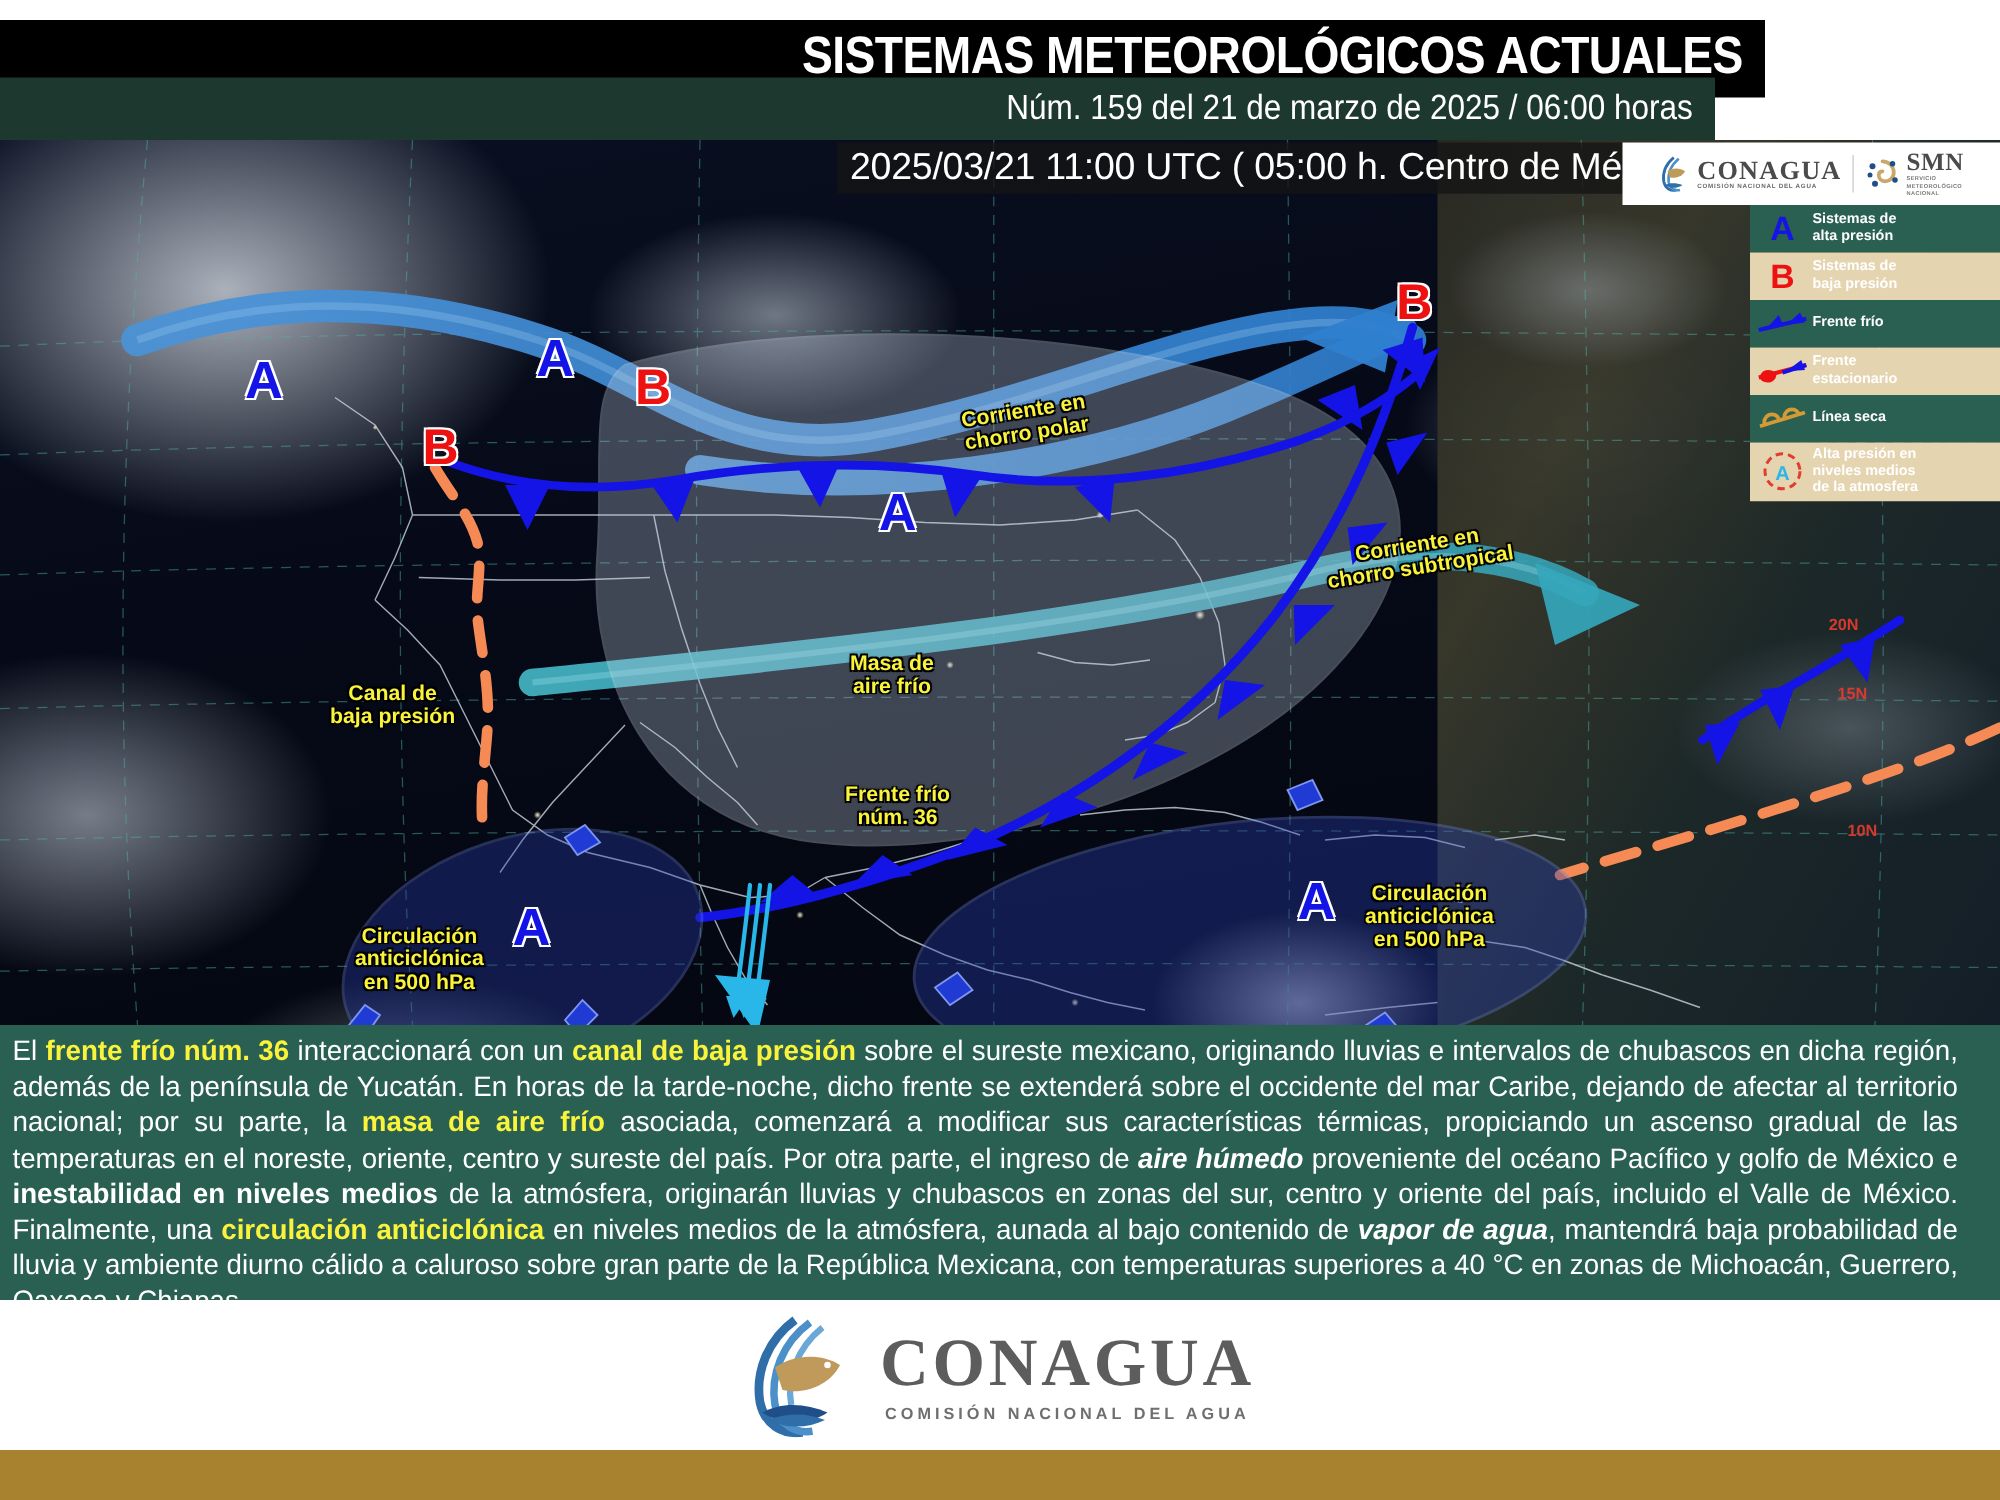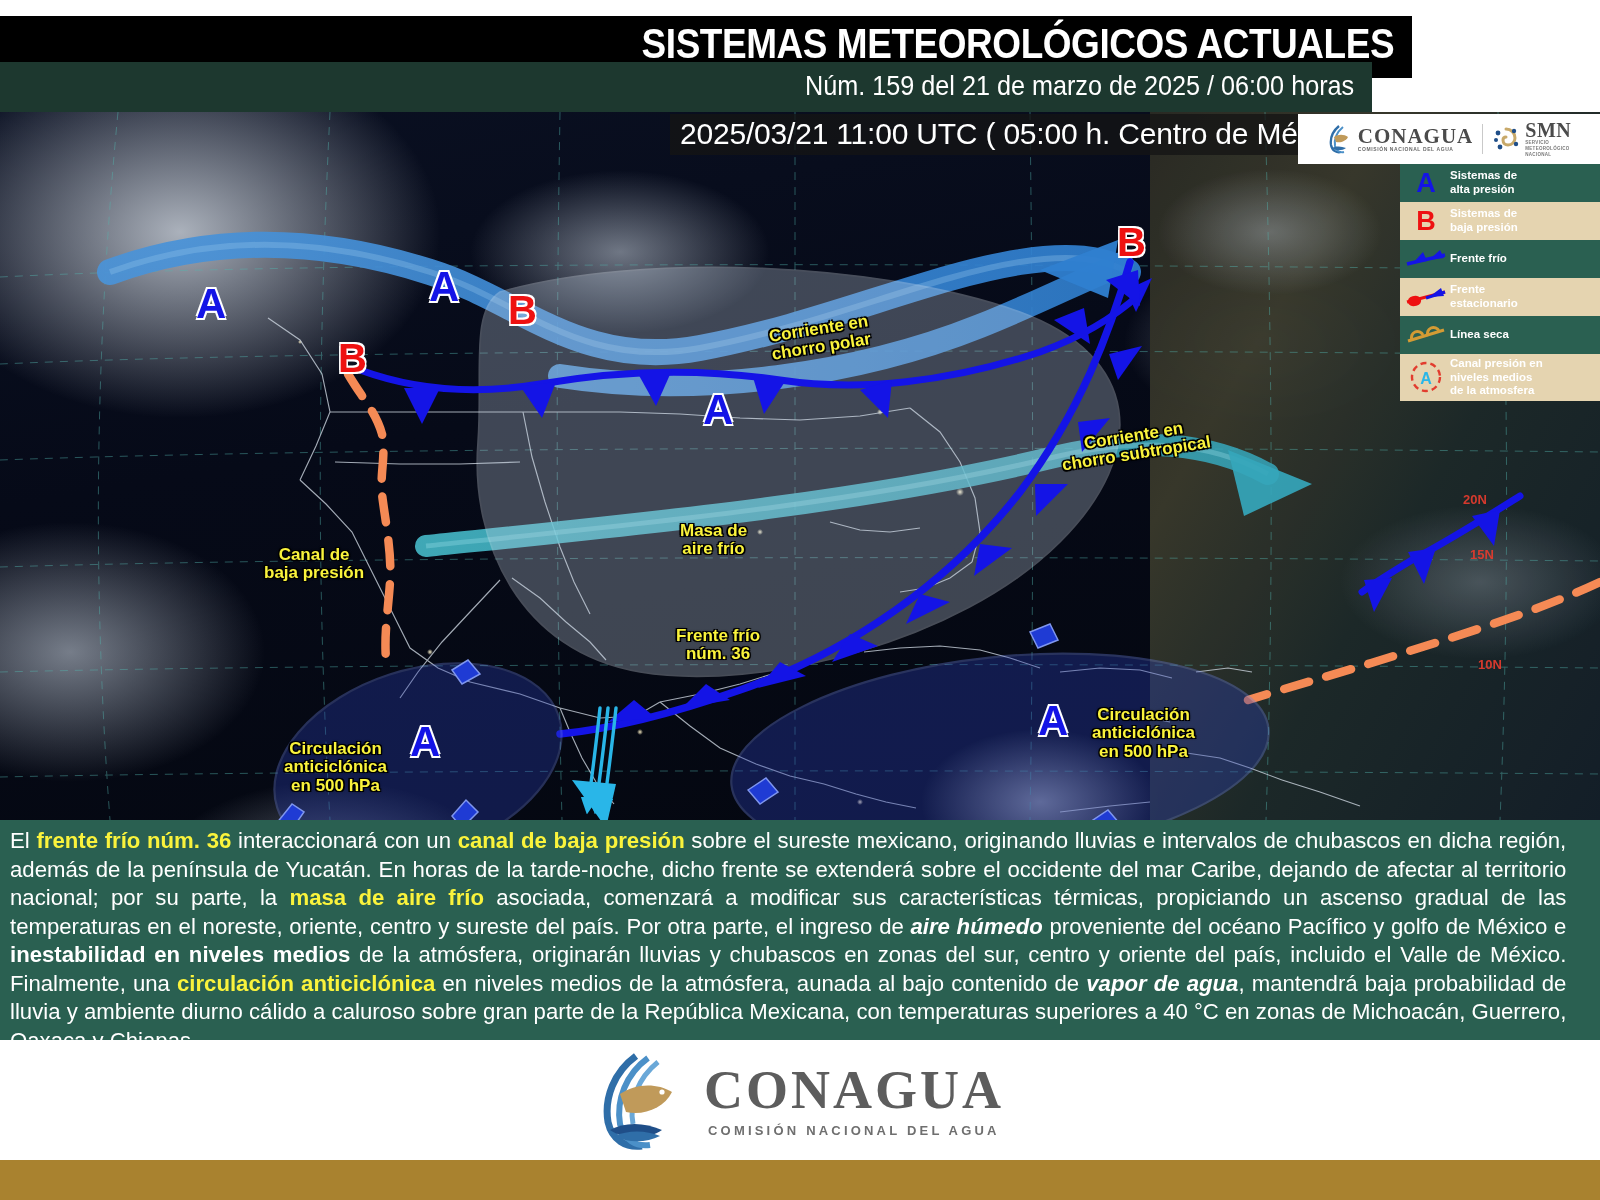--- a/index.html
+++ b/index.html
@@ -469,21 +469,21 @@
         <div class="leg-txt" style="white-space:pre-line;">Línea seca</div>
       </div>
 
       <div class="leg-row light">
         <div class="leg-ico">
           <svg width="44" height="34" viewBox="0 0 44 34">
             <circle cx="22" cy="17" r="14" fill="none" stroke="#e23c2e" stroke-width="2.4" stroke-dasharray="6 4"></circle>
             <text x="22" y="24" font-family="Liberation Sans, sans-serif" font-size="16" font-weight="bold" fill="#29b6e8" text-anchor="middle">A</text>
           </svg>
         </div>
-        <div class="leg-txt" style="white-space:pre-line;">Canal presión en
+        <div class="leg-txt" style="white-space:pre-line;">Alta presión en
 niveles medios
 de la atmosfera</div>
       </div>
     </div>
   </div>
 
   <div class="textblock">
     <p class="para" id="forecast-paragraph">El <b>frente frío núm. 36</b> interaccionará con un <b>canal de baja presión</b> sobre el sureste mexicano, originando lluvias e intervalos de chubascos en dicha región, además de la península de Yucatán. En horas de la tarde-noche, dicho frente se extenderá sobre el occidente del mar Caribe, dejando de afectar al territorio nacional; por su parte, la <b>masa de aire frío</b> asociada, comenzará a modificar sus características térmicas, propiciando un ascenso gradual de las temperaturas en el noreste, oriente, centro y sureste del país. Por otra parte, el ingreso de <span class="bwi">aire húmedo</span> proveniente del océano Pacífico y golfo de México e <span class="bw">inestabilidad en niveles medios</span> de la atmósfera, originarán lluvias y chubascos en zonas del sur, centro y oriente del país, incluido el Valle de México. Finalmente, una <b>circulación anticiclónica</b> en niveles medios de la atmósfera, aunada al bajo contenido de <span class="bwi">vapor de agua</span>, mantendrá baja probabilidad de lluvia y ambiente diurno cálido a caluroso sobre gran parte de la República Mexicana, con temperaturas superiores a 40 °C en zonas de Michoacán, Guerrero, Oaxaca y Chiapas.</p>
   </div>
 

